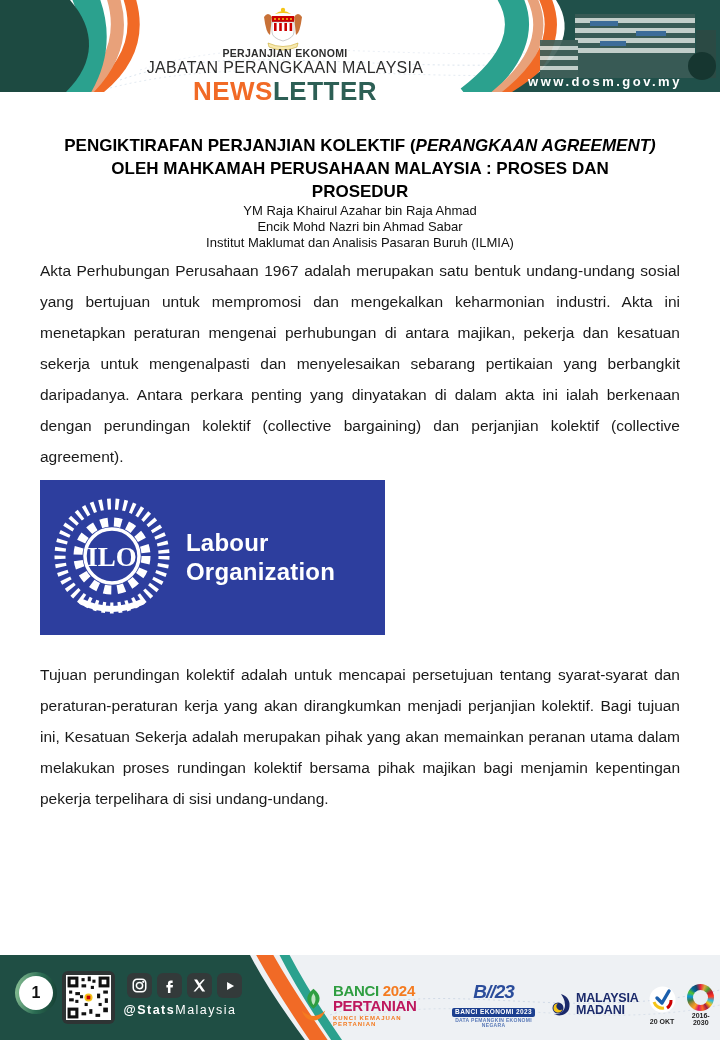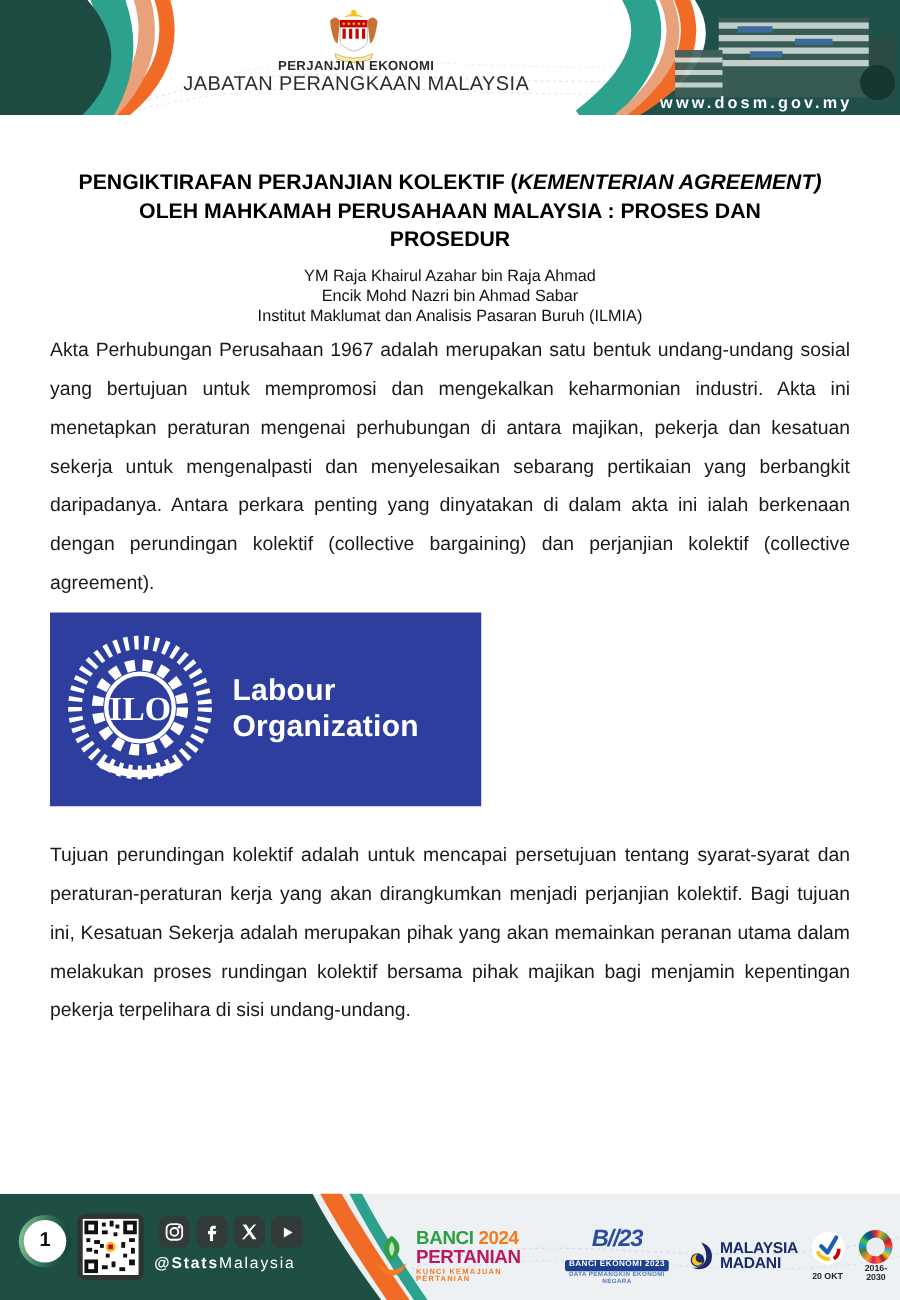--- a/index.html
+++ b/index.html
@@ -23,21 +23,21 @@
   
   .series-banner { position:absolute; top:100px; left:502px; right:0; height:25px;
                    background:#1c4f49; border-radius:13px 0 0 13px;
                    display:flex; align-items:center; justify-content:center; }
   .series-banner span { color:#fff; font-size:14.5px; font-weight:700; font-style:italic; letter-spacing:.2px; }
 
   
   .main { position:absolute; top:134px; left:40px; width:640px; }
   .title { text-align:center; font-size:17px; font-weight:700; line-height:23px; color:#000; }
   .title .it { font-style:italic; }
-  .authors { margin-top:10px; text-align:center; font-size:13px; line-height:16px; color:#111; }
+  .authors { text-align:center; font-size:13px; line-height:16px; color:#111; }
   .section-heading { margin-top:36px; font-size:15.5px; font-weight:700; color:#000; }
   .body-par { margin-top:4px; font-size:15.5px; line-height:31px; text-align:justify; color:#1a1a1a; }
   .ilo-row { margin-top:8px; display:flex; align-items:flex-start; }
   .ilo-box { width:345px; height:155px; background:#2d3e9e; flex:0 0 auto;
              display:flex; align-items:center; padding:10px 8px; }
   .ilo-emblem { width:128px; height:128px; flex:0 0 auto; }
   .ilo-words { color:#fff; font-size:24px; font-weight:600; line-height:1.18; margin-left:10px; letter-spacing:.2px; }
   .ilo-text { margin-left:16px; width:279px; font-size:15px; line-height:25.5px; text-align:justify; color:#1a1a1a; }
   .ilo-text .it { font-style:italic; }
   .par2 { margin-top:24px; font-size:15.5px; line-height:31px; text-align:justify; color:#1a1a1a; }
@@ -144,29 +144,30 @@
           <rect x="19.2" y="18" width="2.6" height="8"></rect>
         <rect x="24.4" y="18" width="2.6" height="8"></rect>
           <rect x="29.6" y="18" width="2.6" height="8"></rect>
       </g>
       <path d="M8,38 q15,7 30,0 l-1,4 q-14,6 -28,0 Z" fill="#f7e9b0" stroke="#caa92f" stroke-width="0.6"></path>
     </svg>
 
     <div class="masthead">
       <div class="ministry-1">PERJANJIAN EKONOMI</div>
       <div class="ministry-2">JABATAN PERANGKAAN MALAYSIA</div>
+      <div class="newsletter"><span class="nw1">NEWS</span><span class="nw2">LETTER</span></div>
     </div>
 
     <div class="website">www.dosm.gov.my</div>
   </div>
 
 
   <div class="main">
     <h1 class="title">
-      <span>PENGIKTIRAFAN PERJANJIAN KOLEKTIF (</span><span class="it">KEMENTERIAN AGREEMENT)</span><br>
+      <span>PENGIKTIRAFAN PERJANJIAN KOLEKTIF (</span><span class="it">PERANGKAAN AGREEMENT)</span><br>
       <span>OLEH MAHKAMAH PERUSAHAAN MALAYSIA : PROSES DAN</span><br>
       <span>PROSEDUR</span>
     </h1>
 
     <div class="authors">
       <div>YM Raja Khairul Azahar bin Raja Ahmad</div>
       <div>Encik Mohd Nazri bin Ahmad Sabar</div>
       <div>Institut Maklumat dan Analisis Pasaran Buruh (ILMIA)</div>
     </div>
 

